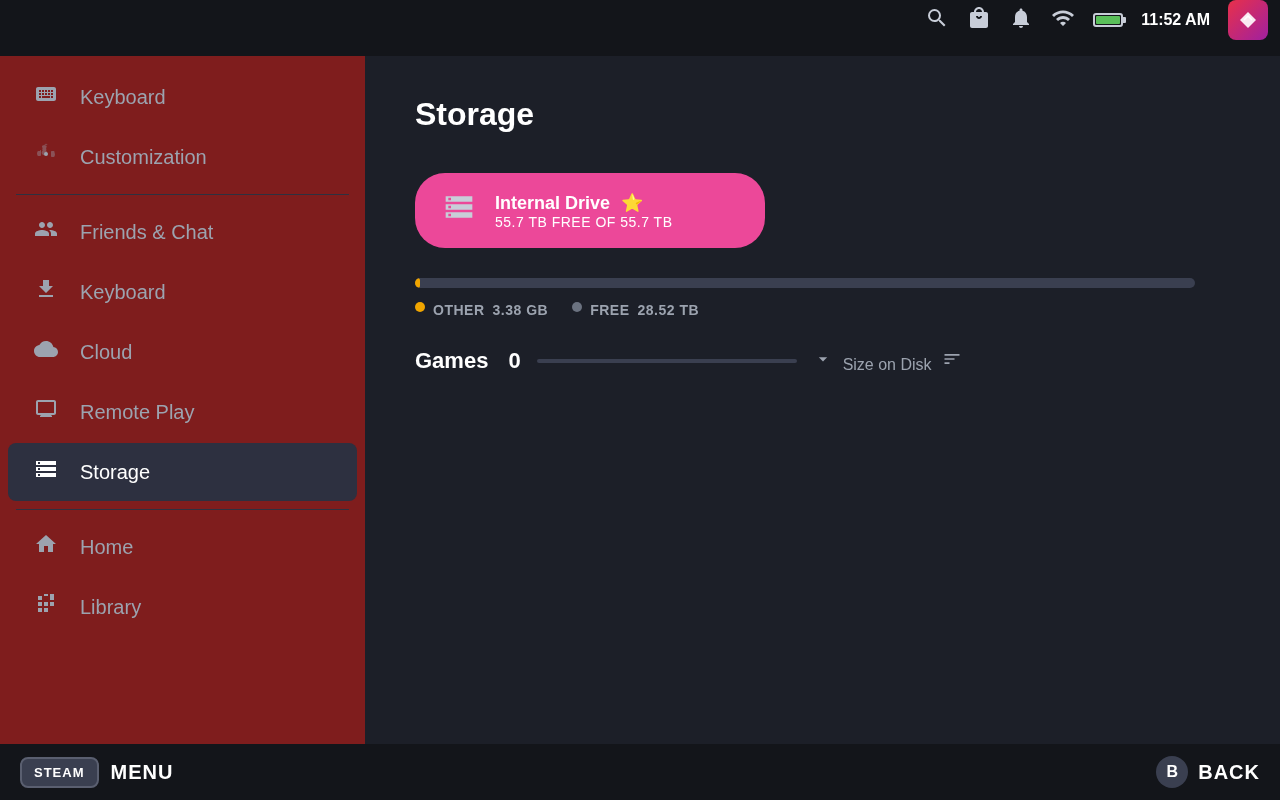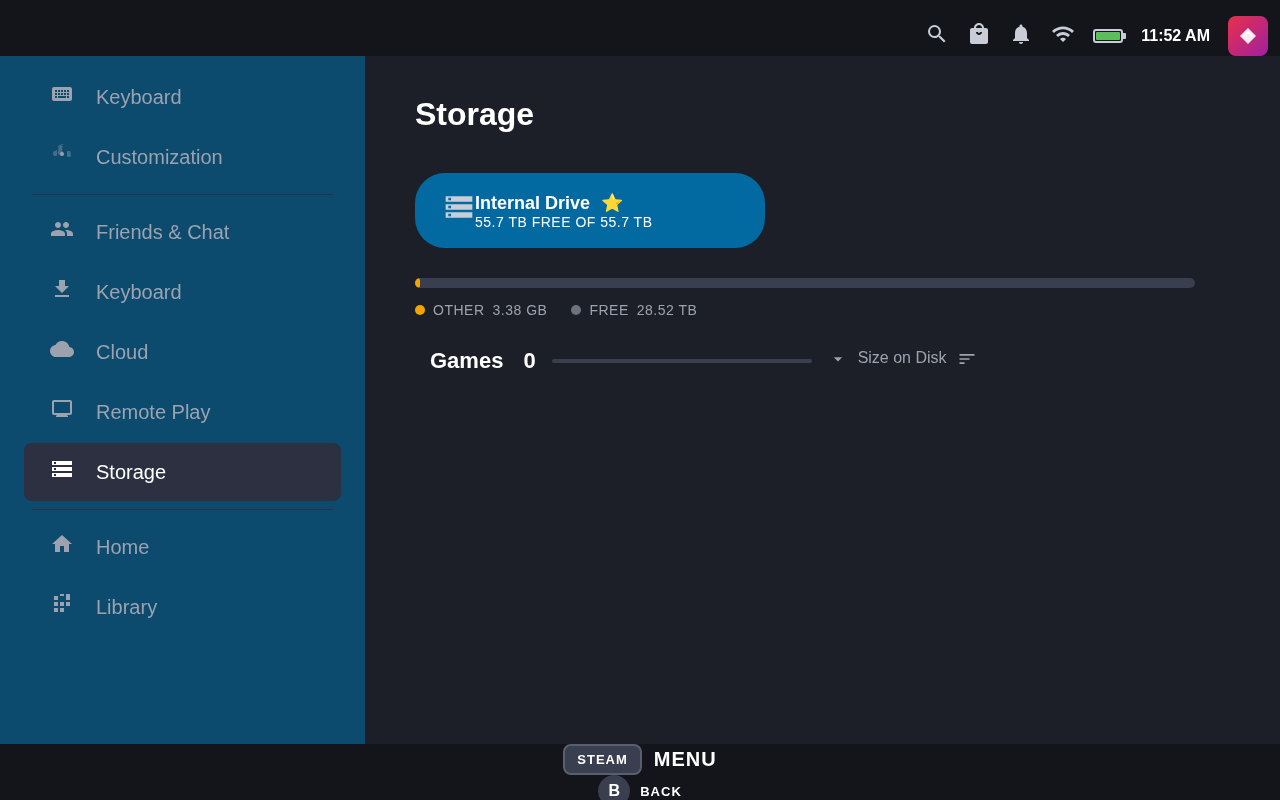--- a/index.html
+++ b/index.html
@@ -13,21 +13,21 @@
       position: relative;
     }
 
     
     .topbar {
       position: absolute;
       top: 0; left: 0; right: 0;
       height: 56px;
       background: #13151a;
       display: flex;
-      align-items: flex-end;
+      align-items: flex-start;
       justify-content: flex-end;
       padding: 0 12px;
       gap: 18px;
       z-index: 10;
     }
     .topbar-icons {
       display: flex;
       align-items: center;
       gap: 18px;
     }
@@ -86,23 +86,23 @@
       font-size: 20px;
     }
 
     
     .sidebar {
       position: absolute;
       top: 56px;
       left: 0;
       width: 365px;
       bottom: 56px;
-      background: #0c4a6e;
+      background: #7f1d1d;
       overflow-y: auto;
-      padding: 10px 16px;
+      padding: 10px 0;
     }
     .sidebar-item {
       display: flex;
       align-items: center;
       gap: 20px;
       padding: 14px 24px;
       cursor: pointer;
       color: #9ca3af;
       font-size: 20px;
       font-weight: 500;
@@ -139,25 +139,26 @@
     }
     .page-title {
       font-size: 32px;
       font-weight: 700;
       color: #fff;
       margin-bottom: 40px;
     }
 
     
     .storage-card {
-      background: #0369a1;
+      background: #ec4899;
       border-radius: 30px;
       padding: 18px 28px;
       display: inline-flex;
       align-items: center;
+      gap: 20px;
       cursor: pointer;
       margin-bottom: 30px;
       min-width: 350px;
     }
     .storage-card .drive-icon {
       font-size: 28px;
       color: #c8cdd8;
     }
     .storage-card-info {
       display: flex;
@@ -201,41 +202,39 @@
 
     
     .storage-legend {
       display: flex;
       align-items: center;
       gap: 24px;
       margin-bottom: 30px;
     }
     .legend-item {
       display: flex;
-      align-items: center;
       gap: 8px;
       font-size: 14px;
-      font-weight: 400;
+      font-weight: 700;
       color: #9ca3af;
       letter-spacing: 0.5px;
     }
     .legend-dot {
       width: 10px;
       height: 10px;
       border-radius: 50%;
     }
     .legend-dot.other { background: #f0a500; }
     .legend-dot.free { background: #6b7280; }
 
     
     .games-section {
       display: flex;
       align-items: center;
       gap: 16px;
-      margin-left: 15px;
     }
     .games-label {
       font-size: 22px;
       font-weight: 700;
       color: #fff;
     }
     .games-count {
       font-size: 22px;
       font-weight: 700;
       color: #fff;
@@ -243,21 +242,21 @@
     }
     .games-bar {
       flex: 1;
       height: 4px;
       background: #3a3f50;
       border-radius: 2px;
       max-width: 260px;
     }
     .games-sort {
       display: flex;
-      align-items: flex-start;
+      align-items: flex-end;
       gap: 10px;
       cursor: pointer;
     }
     .games-sort-label {
       font-size: 16px;
       color: #9ca3af;
       font-weight: 500;
     }
     .sort-icon {
       font-size: 20px;
@@ -272,21 +271,20 @@
     .bottombar {
       position: absolute;
       bottom: 0; left: 0; right: 0;
       height: 56px;
       background: #13151a;
       display: flex;
       align-items: center;
       justify-content: space-between;
       padding: 0 20px;
       z-index: 10;
-      flex-direction: column;
     }
     .steam-menu-btn {
       display: flex;
       align-items: center;
       gap: 12px;
       cursor: pointer;
     }
     .steam-btn {
       background: #3a3f50;
       border: 2px solid #5a5f70;
@@ -315,21 +313,21 @@
       border-radius: 50%;
       background: #3a3f50;
       display: flex;
       align-items: center;
       justify-content: center;
       font-size: 16px;
       font-weight: 800;
       color: #fff;
     }
     .back-label {
-      font-size: 13px;
+      font-size: 20px;
       font-weight: 700;
       color: #fff;
       letter-spacing: 1px;
       text-align: center;
     }
 
     
     .svg-icon {
       width: 24px;
       height: 24px;

